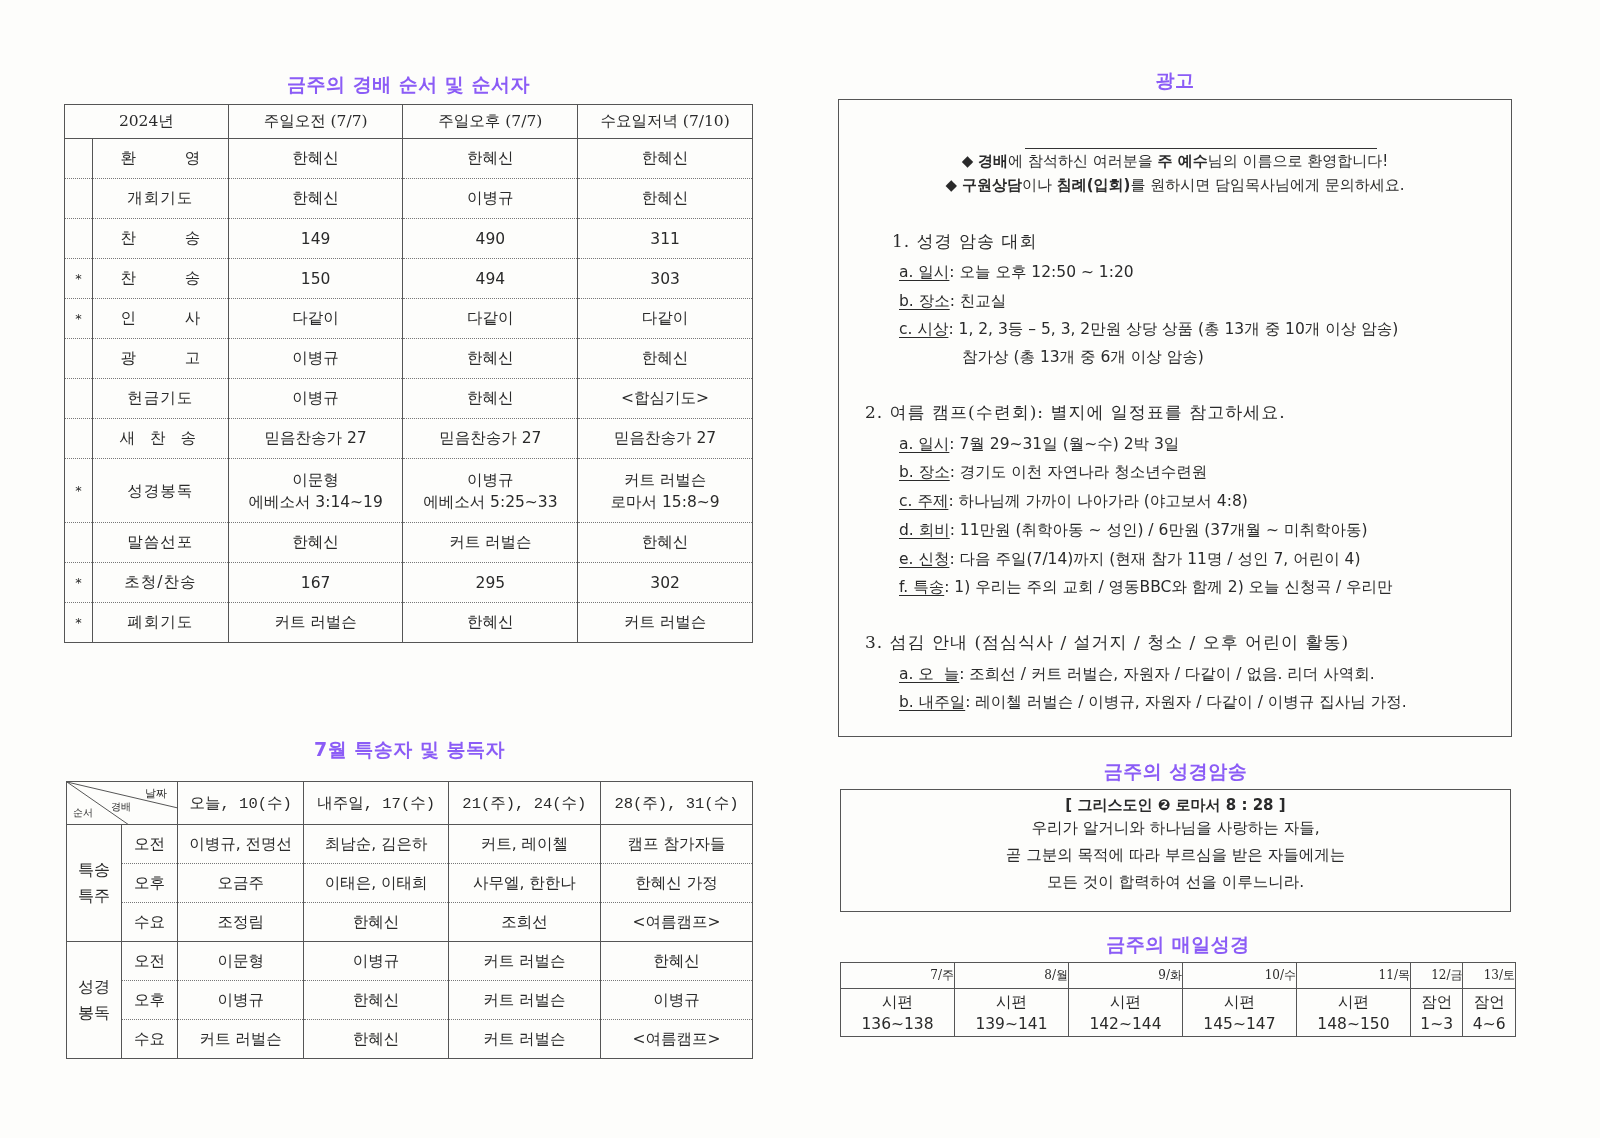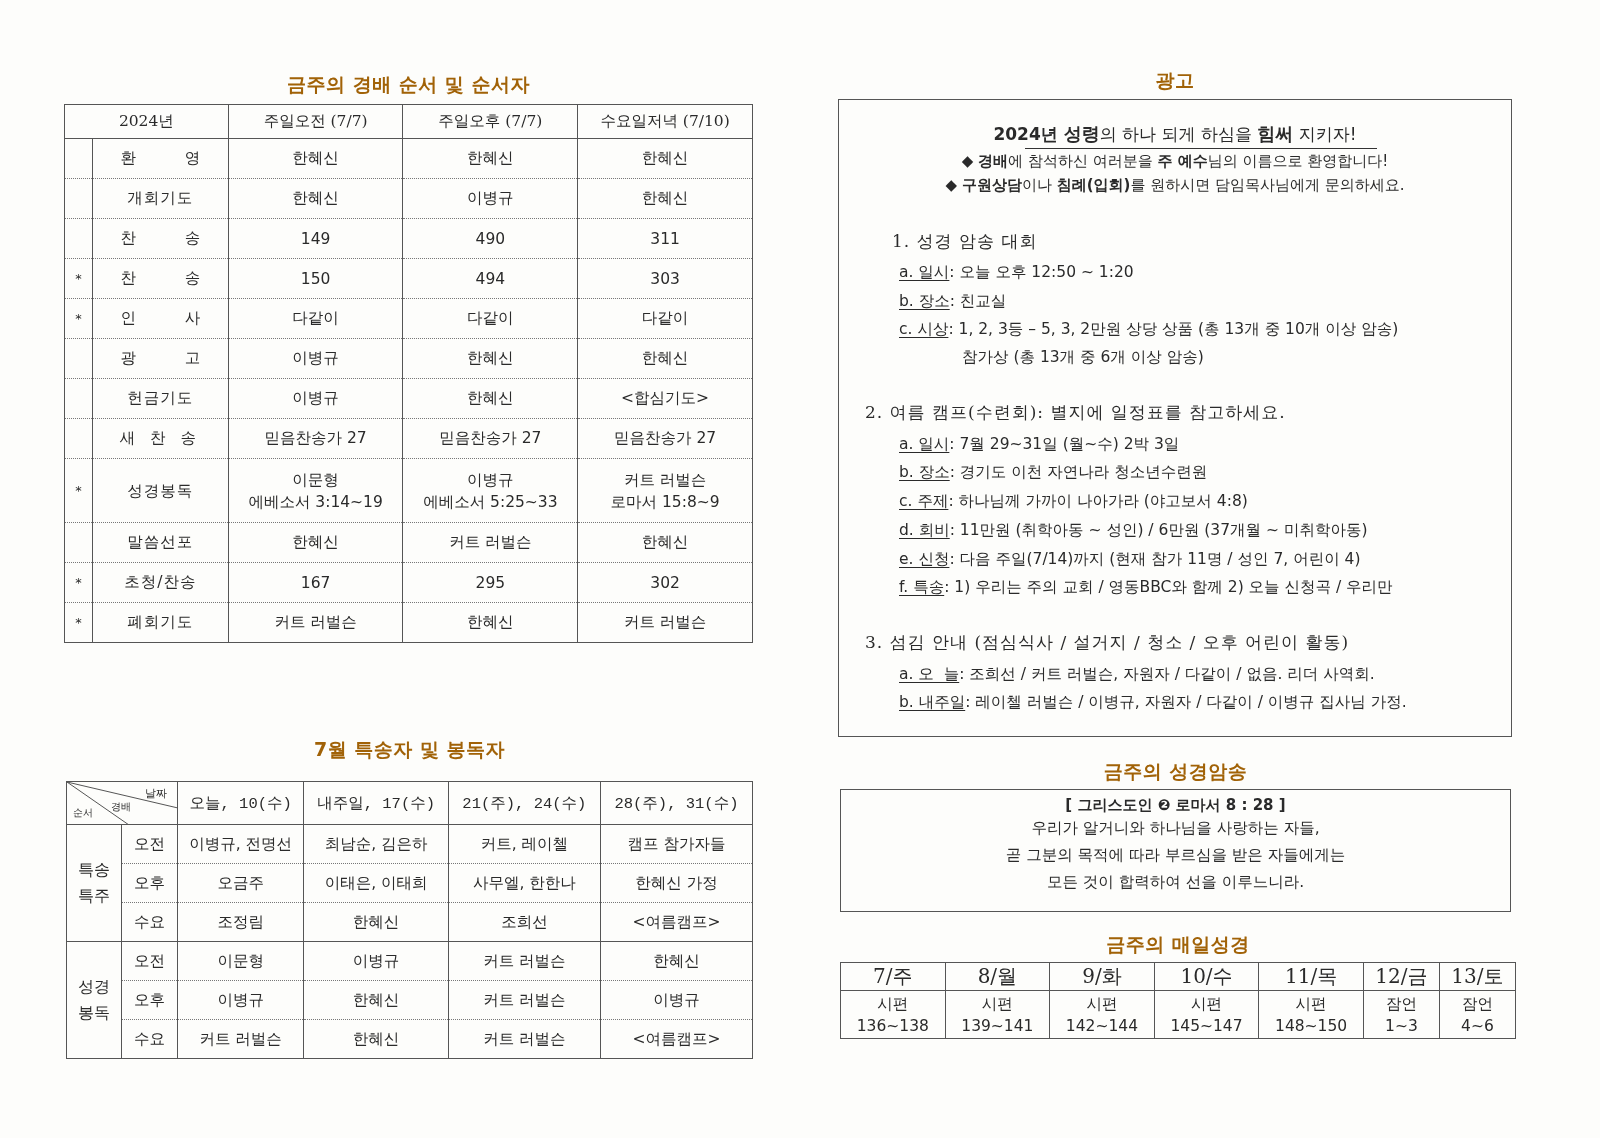--- a/index.html
+++ b/index.html
@@ -3,21 +3,21 @@
 <meta charset="utf-8">
 <style>
   * { box-sizing: border-box; margin: 0; padding: 0; }
   body {
     width: 1600px; height: 1138px; background: #fdfdfb;
     font-family: "DejaVu Sans", "Liberation Sans", sans-serif;
     color: #2a2a2a; position: relative; overflow: hidden;
   }
   .section-title {
     position: absolute; text-align: center; font-weight: bold;
-    font-size: 19px; color: #a16207; letter-spacing: 0.5px;
+    font-size: 19px; color: #8b5cf6; letter-spacing: 0.5px;
   }
   table { border-collapse: collapse; position: absolute; }
   td, th { font-weight: normal; text-align: center; vertical-align: middle; }
 
   
   #order-table { left: 64px; top: 104px; width: 689px; border: 1.5px solid #555; }
   #order-table th { height: 34px; font-family: "DejaVu Serif", "Liberation Serif", serif; font-size: 15.5px; border: 1px solid #555; border-bottom: 1.5px solid #555; }
   #order-table td { font-size: 15.5px; border-left: 1px solid #555; border-right: 1px solid #555; border-bottom: 1px dotted #777; }
   #order-table tr.r1 td { height: 40px; }
   #order-table tr.r2 td { height: 52px; line-height: 22px; }
@@ -53,21 +53,21 @@
   .ad-item u { text-underline-offset: 3px; }
   .ad-item.cont { left: 123px; }
 
   
   #verse-box { position: absolute; left: 840px; top: 789px; width: 671px; height: 123px; border: 1.5px solid #555; text-align: center; }
   #verse-box .ref { margin-top: 6px; font-size: 15px; font-weight: bold; }
   #verse-box .line { font-size: 15.5px; line-height: 27px; }
 
   
   #daily-table { left: 840px; top: 962px; width: 676px; border: 1.5px solid #555; }
-  #daily-table th { height: 26px; font-family: "DejaVu Serif", "Liberation Serif", serif; font-size: 20px; border: 1px solid #555; }
+  #daily-table th { height: 26px; font-family: "DejaVu Serif", "Liberation Serif", serif; font-size: 12px; border: 1px solid #555; text-align: right; }
   #daily-table td { height: 48px; font-size: 15.5px; line-height: 22px; border: 1px solid #555; }
 </style>
 </head>
 <body>
 
 <div class="section-title" style="left:64px; top:72px; width:689px;">금주의 경배 순서 및 순서자</div>
 <table id="order-table">
   <thead>
     <tr>
       <th colspan="2">2024년</th>
@@ -241,23 +241,20 @@
       <td>커트 러벌슨</td>
       <td>한혜신</td>
       <td>커트 러벌슨</td>
       <td>&lt;여름캠프&gt;</td>
     </tr>
   </tbody>
 </table>
 
 <div class="section-title" style="left:838px; top:68px; width:674px;">광고</div>
 <div id="ad-box">
-  <div class="ad-head ad-motto">
-    <span>2024년 </span><span class="big">성령</span><span style="font-weight:normal">의 하나 되게 하심을 </span><span class="big">힘써</span><span style="font-weight:normal"> 지키자!</span>
-  </div>
   <div class="ad-rule"></div>
   <div class="ad-head ad-bullet ad-b1">
     <span>◆</span>
     <b>경배</b><span>에 참석하신 여러분을 </span><b>주 예수</b><span>님의 이름으로 환영합니다!</span>
   </div>
   <div class="ad-head ad-bullet ad-b2">
     <span>◆</span>
     <b>구원상담</b><span>이나 </span><b>침례(입회)</b><span>를 원하시면 담임목사님에게 문의하세요.</span>
   </div>
 

